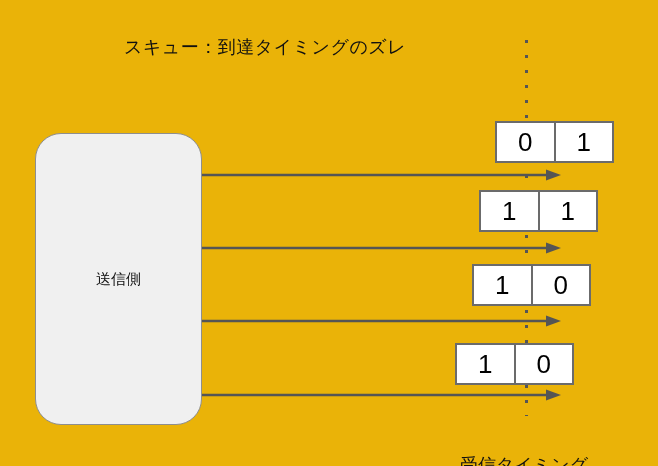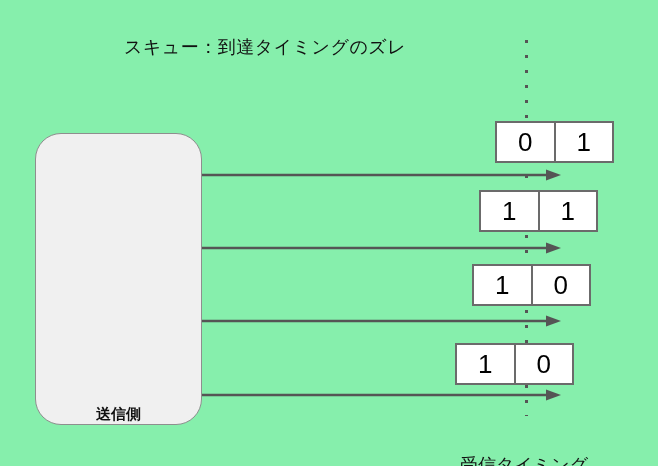--- a/index.html
+++ b/index.html
@@ -5,21 +5,21 @@
   html, body {
     margin: 0;
     padding: 0;
     background: #ffffff;
     font-family: "Liberation Sans", sans-serif;
   }
   .canvas {
     position: relative;
     width: 658px;
     height: 466px;
-    background: #86efac;
+    background: #eab308;
     overflow: hidden;
   }
   .title {
     position: absolute;
     left: 124px;
     top: 35px;
     font-size: 18px;
     color: #111111;
     letter-spacing: 0.5px;
     white-space: nowrap;
@@ -28,23 +28,22 @@
     position: absolute;
     left: 35px;
     top: 133px;
     width: 167px;
     height: 292px;
     background: #f0f0f0;
     border: 1px solid #8e8e8e;
     border-radius: 26px;
     box-sizing: border-box;
     display: flex;
-    align-items: flex-end;
+    align-items: center;
     justify-content: center;
-    font-weight: bold;
   }
   .sender-label {
     font-size: 15px;
     color: #111111;
   }
   .layer {
     position: absolute;
     left: 0;
     top: 0;
   }

